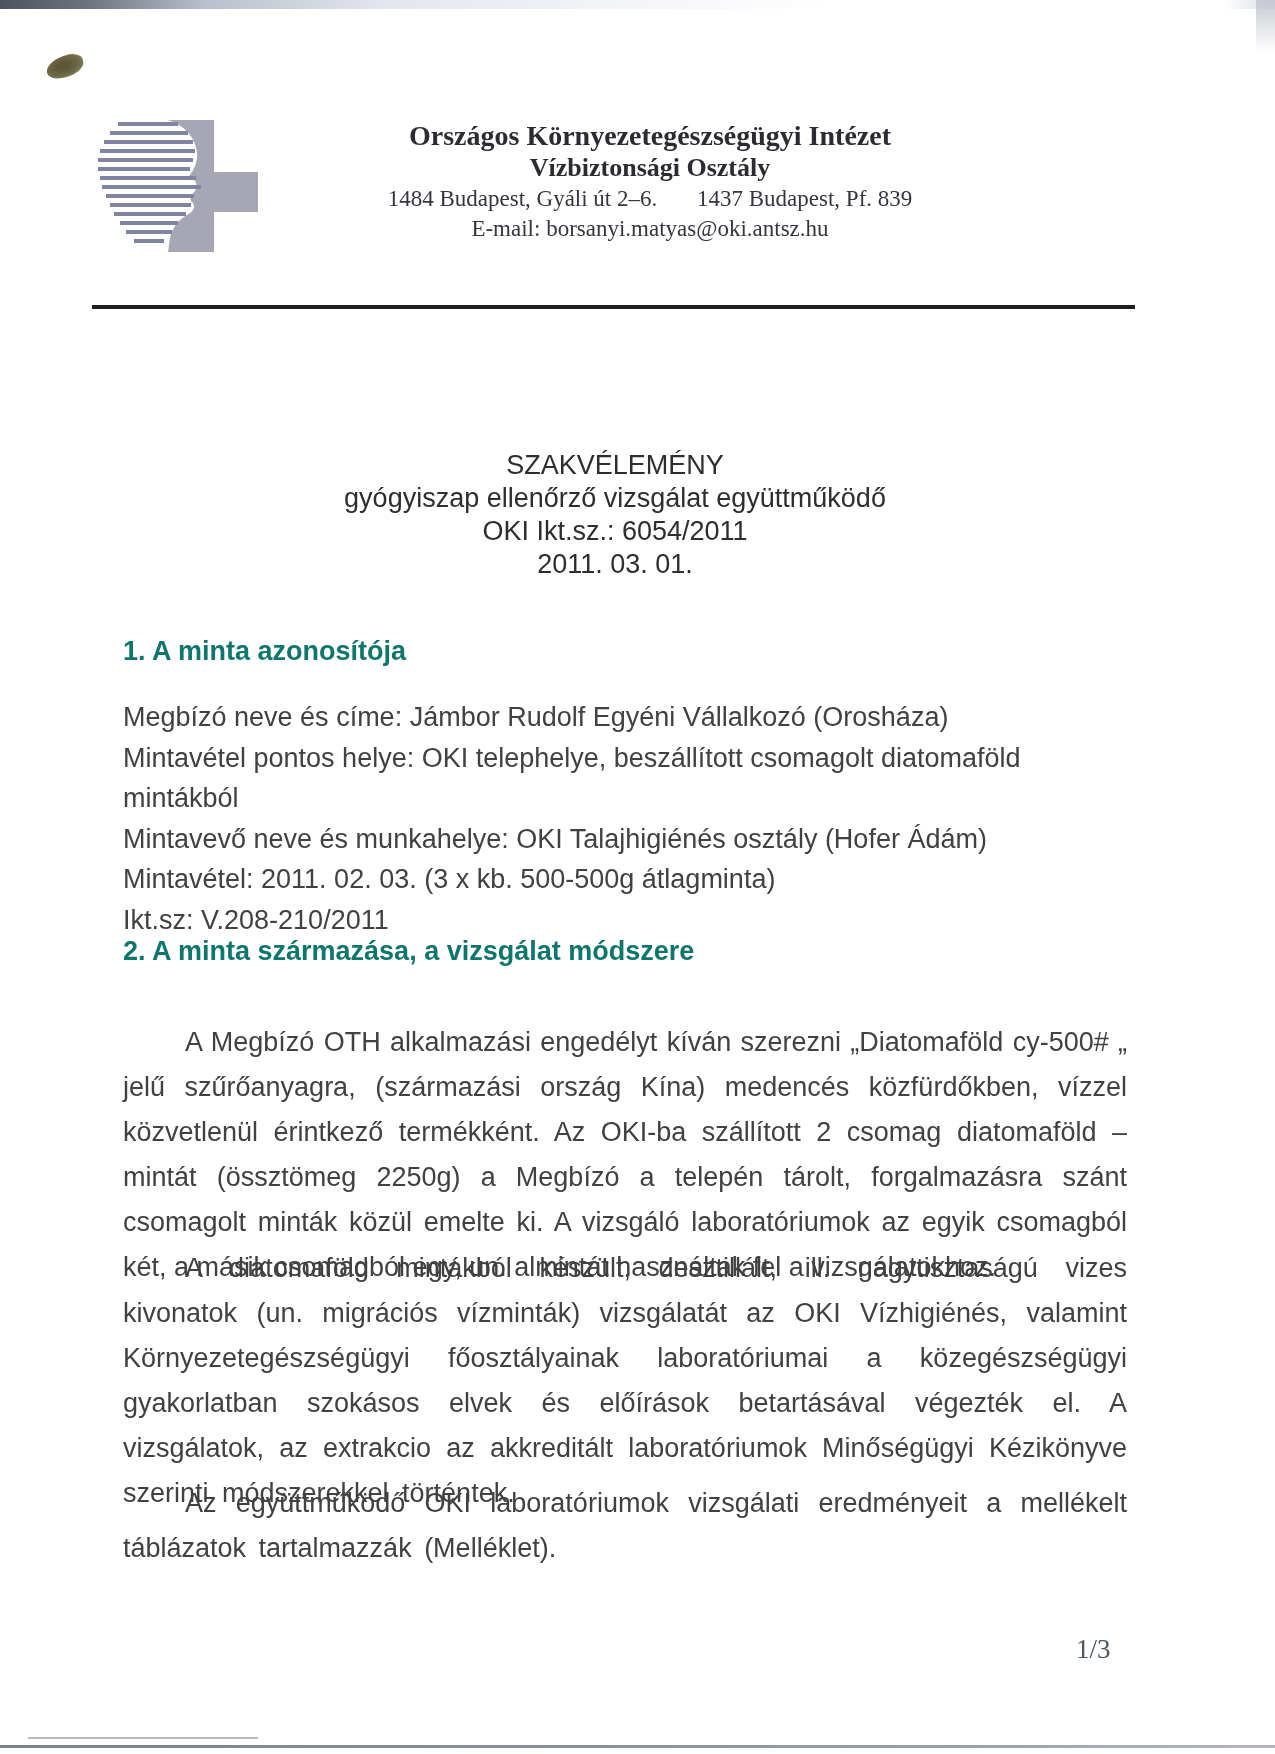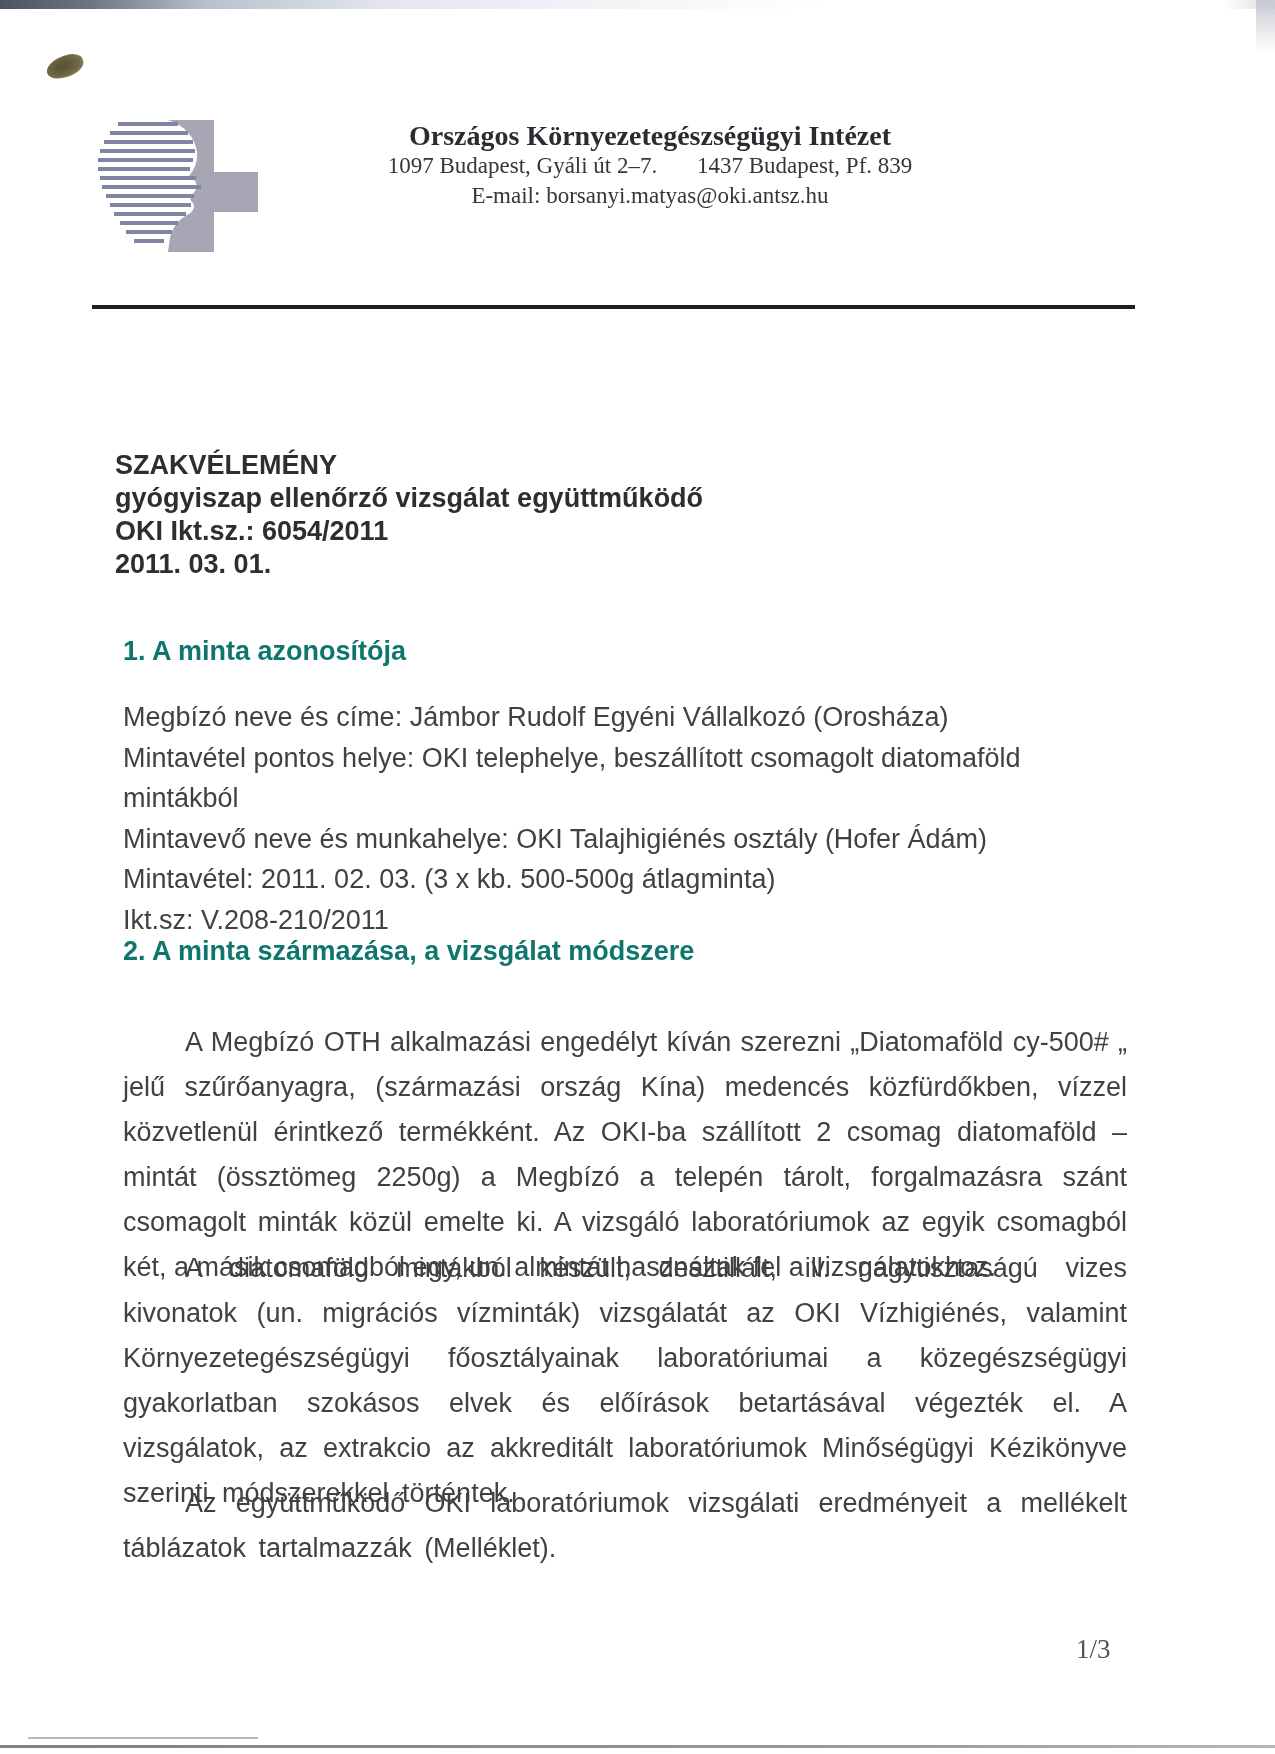--- a/index.html
+++ b/index.html
@@ -50,21 +50,21 @@
   .lh-phones   { font-size:23px; line-height:29px; color:#35353d; }
   .lh-email    { font-size:23px; line-height:29px; color:#35353d; }
   .lh-address span, .lh-phones span { display:inline-block; margin:0 17px; }
   .header-rule {
     position:absolute; left:92px; top:305px; width:1043px; height:4px;
     background:#1f1f22;
   }
   
   .title-block {
     position:absolute; left:115px; top:449px; width:1000px;
-    font-weight:bold; color:#2e2e2e;
+    text-align:center; font-weight:normal; color:#2e2e2e;
     font-size:27px; line-height:33px;
   }
   
   .sec-heading {
     position:absolute; left:123px;
     font-size:27px; font-weight:bold; color:#0f766e;
   }
   .h1 { top:636px; }
   .h2 { top:936px; }
   .sample-lines {
@@ -127,22 +127,23 @@
         <rect x="16" y="96" width="72" height="4"></rect>
         <rect x="22" y="105" width="58" height="4"></rect>
         <rect x="28" y="114" width="46" height="4"></rect>
         <rect x="36" y="123" width="30" height="4"></rect>
       </g>
     </svg>
   </div>
 
   <div class="letterhead">
     <div class="lh-org">Országos Környezetegészségügyi Intézet</div>
+    <div class="lh-division">Vízbiztonsági Osztály</div>
     <div class="lh-address">
-      <span>1097 Budapest, Gyáli út 2–7.</span>
+      <span>1484 Budapest, Gyáli út 2–6.</span>
       <span>1437 Budapest, Pf. 839</span>
     </div>
     <div class="lh-email">E-mail: borsanyi.matyas@oki.antsz.hu</div>
   </div>
 
   <div class="header-rule"></div>
 
   <div class="title-block">
     <div>SZAKVÉLEMÉNY</div>
     <div>gyógyiszap ellenőrző vizsgálat együttműködő</div>

